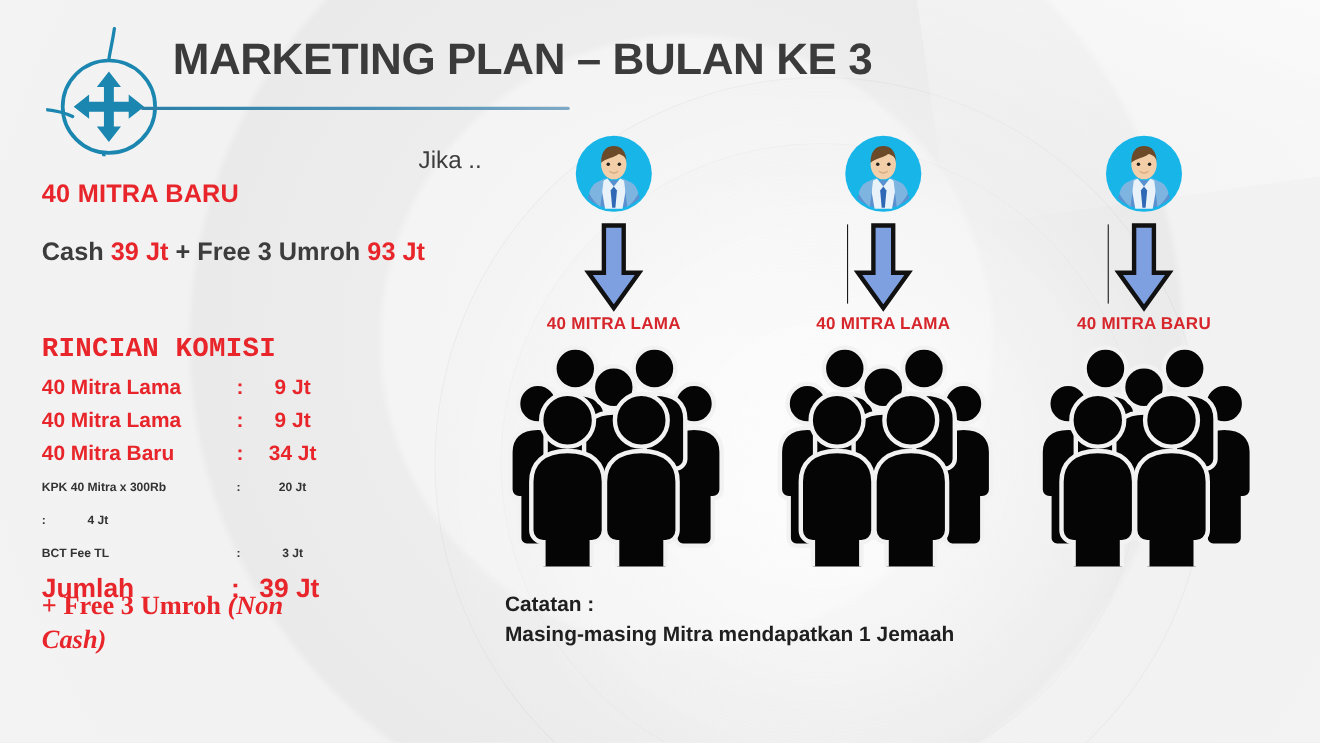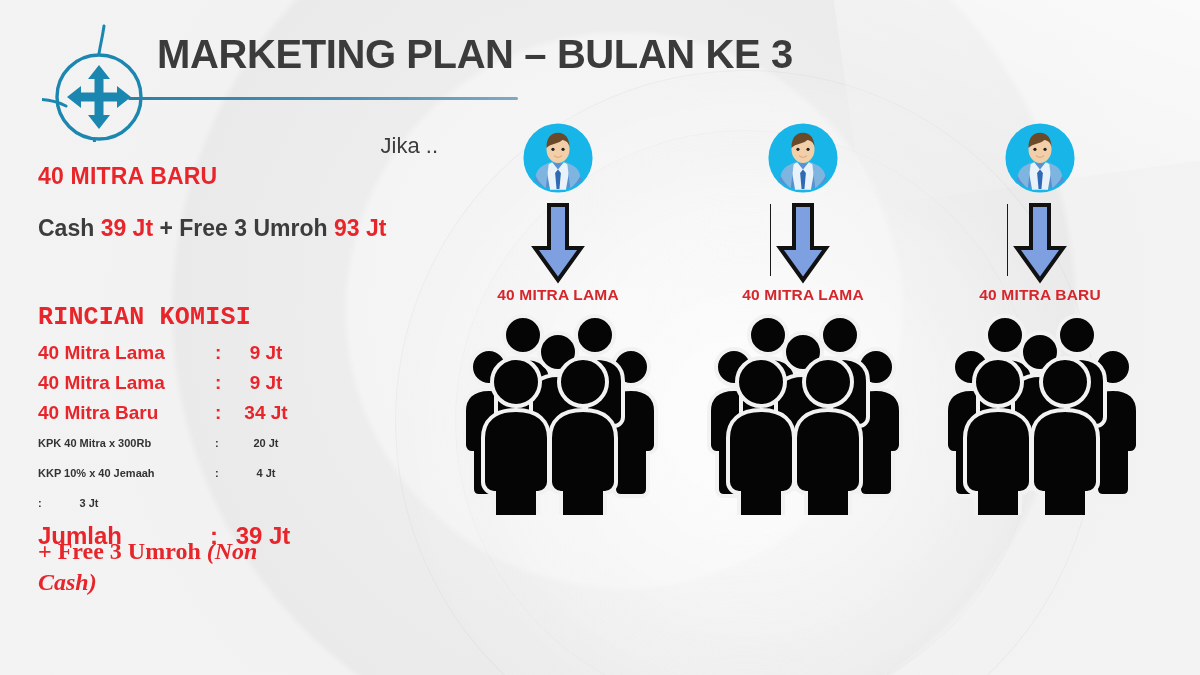--- a/index.html
+++ b/index.html
@@ -140,25 +140,25 @@
       <span class="lbl">40 Mitra Baru</span>
         <span class="col">:</span>
         <span class="val">34 Jt</span>
     </div>
     <div class="krow dark">
       <span class="lbl">KPK 40 Mitra x 300Rb</span>
         <span class="col">:</span>
         <span class="val">20 Jt</span>
     </div>
     <div class="krow dark">
-      <span class="lbl">KKP 10% x 40 Jemaah</span>
         <span class="col">:</span>
         <span class="val">4 Jt</span>
     </div>
     <div class="krow dark">
+      <span class="lbl">BCT Fee TL</span>
         <span class="col">:</span>
         <span class="val">3 Jt</span>
     </div>
     <div class="krow total">
       <span class="lbl">Jumlah</span>
         <span class="col">:</span>
         <span class="val">39 Jt</span>
     </div>
   </div>
 
@@ -321,14 +321,18 @@
             <path d="M73 100 c-22 0-33 11-33 28 v44 c0 6 5 11 11 11 v45 c0 6 4 10 10 10 h24 c6 0 10-4 10-10 v-45 c6 0 11-5 11-11 v-44 c0-17-11-28-33-28z"></path>
           </g>
         <g>
             <circle cx="140" cy="72" r="24"></circle>
             <path d="M140 100 c-22 0-33 11-33 28 v44 c0 6 5 11 11 11 v45 c0 6 4 10 10 10 h24 c6 0 10-4 10-10 v-45 c6 0 11-5 11-11 v-44 c0-17-11-28-33-28z"></path>
           </g>
       </g>
     </svg>
   </div>
 
+  <div class="note">
+    <div>Catatan :</div>
+    <div>Masing-masing Mitra mendapatkan 1 Jemaah</div>
+  </div>
 
 </div>
 
 </body></html>

